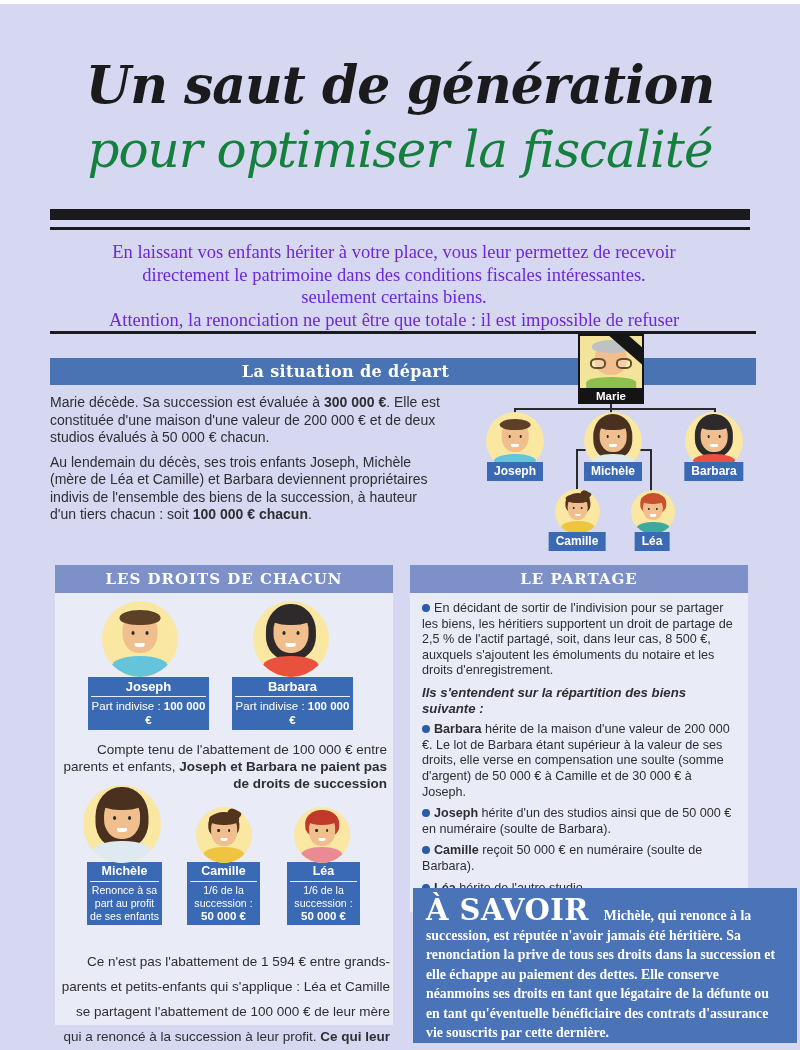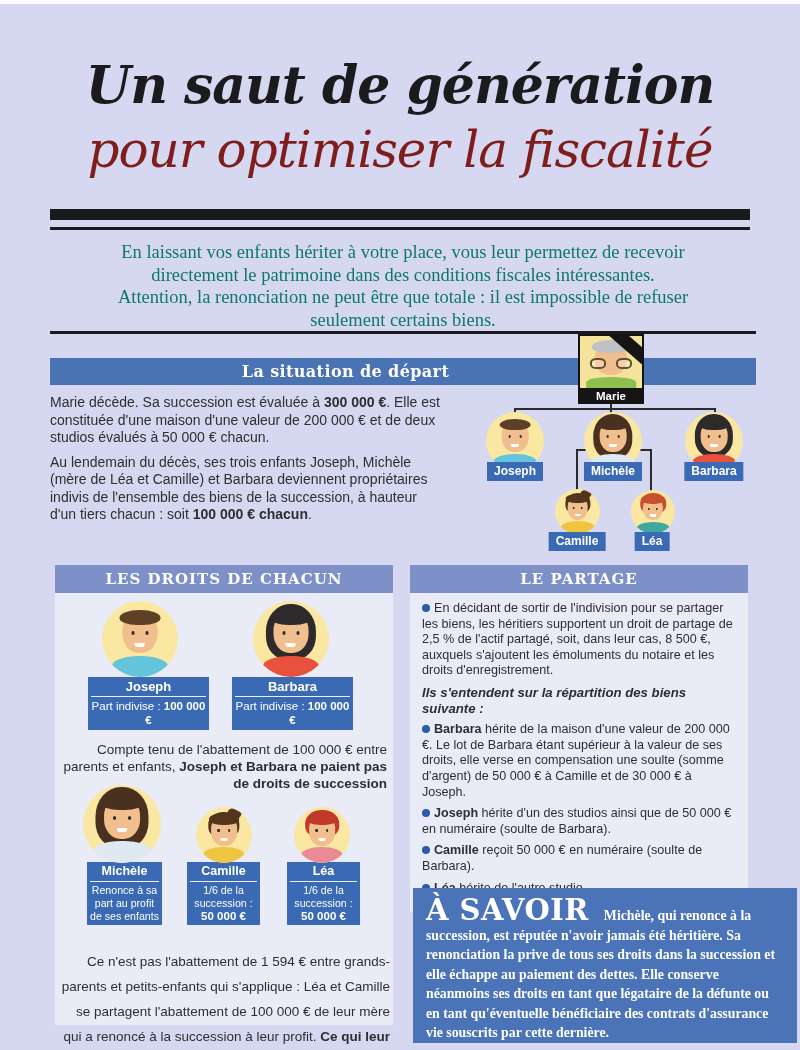--- a/index.html
+++ b/index.html
@@ -6,26 +6,26 @@
   .page{position:relative;width:800px;height:1050px;margin:0 auto;background:#d5d8f0;overflow:hidden;
         font-family:"Liberation Sans",sans-serif;color:#303036;}
   .top-strip{position:absolute;left:0;top:0;width:800px;height:4px;background:#fdfdff;}
 
   
   .headline1{position:absolute;left:0;top:58px;width:800px;text-align:center;
              font-family:"DejaVu Serif",serif;font-weight:800;font-style:italic;
              font-size:52px;line-height:1.05;color:#1b1b1e;letter-spacing:-1px;}
   .headline2{position:absolute;left:0;top:124px;width:800px;text-align:center;
              font-family:"DejaVu Serif",serif;font-style:italic;font-weight:500;
-             font-size:50px;line-height:1.05;color:#7f1d1d;letter-spacing:-1px;}
+             font-size:50px;line-height:1.05;color:#15803d;letter-spacing:-1px;}
   .rule-thick{position:absolute;left:50px;top:209px;width:700px;height:11px;background:#1a1a1c;}
   .rule-thin{position:absolute;left:50px;top:227px;width:700px;height:3px;background:#1a1a1c;}
   .rule-thin2{position:absolute;left:50px;top:331px;width:706px;height:3px;background:#1a1a1c;}
-  .intro{position:absolute;left:53px;top:241px;width:700px;text-align:center;
-         font-family:"Liberation Serif",serif;font-size:18.5px;line-height:22.5px;color:#0f766e;}
+  .intro{position:absolute;left:44px;top:241px;width:700px;text-align:center;
+         font-family:"Liberation Serif",serif;font-size:18.5px;line-height:22.5px;color:#6d28d9;}
   .intro div{white-space:nowrap;}
 
   
   .sit-bar{position:absolute;left:50px;top:358px;width:706px;height:27px;background:#4a73b4;
            display:flex;align-items:center;justify-content:center;}
   .sit-bar span{font-family:"DejaVu Serif",serif;font-weight:bold;font-size:16px;color:#ffffff;
                 letter-spacing:.4px;margin-right:115px;}
   .sit-text{position:absolute;left:50px;top:394px;width:394px;font-size:14px;line-height:17.5px;color:#2e2e32;}
   .sit-text p{margin:0 0 7px 0;}
 
@@ -111,22 +111,22 @@
   <div class="top-strip"></div>
 
   <div class="headline1">Un saut de génération</div>
   <div class="headline2">pour optimiser la fiscalité</div>
   <div class="rule-thick"></div>
   <div class="rule-thin"></div>
 
   <div class="intro">
     <div>En laissant vos enfants hériter à votre place, vous leur permettez de recevoir</div>
     <div>directement le patrimoine dans des conditions fiscales intéressantes.</div>
+    <div>seulement certains biens.</div>
     <div>Attention, la renonciation ne peut être que totale : il est impossible de refuser</div>
-    <div>seulement certains biens.</div>
   </div>
   <div class="rule-thin2"></div>
 
   <div class="sit-bar">
     <span>La situation de départ</span>
   </div>
   <div class="sit-text">
     <p><span>Marie décède. Sa succession est évaluée à </span><b>300 000 €</b><span>. Elle est constituée d'une maison d'une valeur de 200 000 € et de deux studios évalués à 50 000 € chacun.</span></p>
     <p><span>Au lendemain du décès, ses trois enfants Joseph, Michèle (mère de Léa et Camille) et Barbara deviennent propriétaires indivis de l'ensemble des biens de la succession, à hauteur d'un tiers chacun : soit </span><b>100 000 € chacun</b><span>.</span></p>
   </div>

